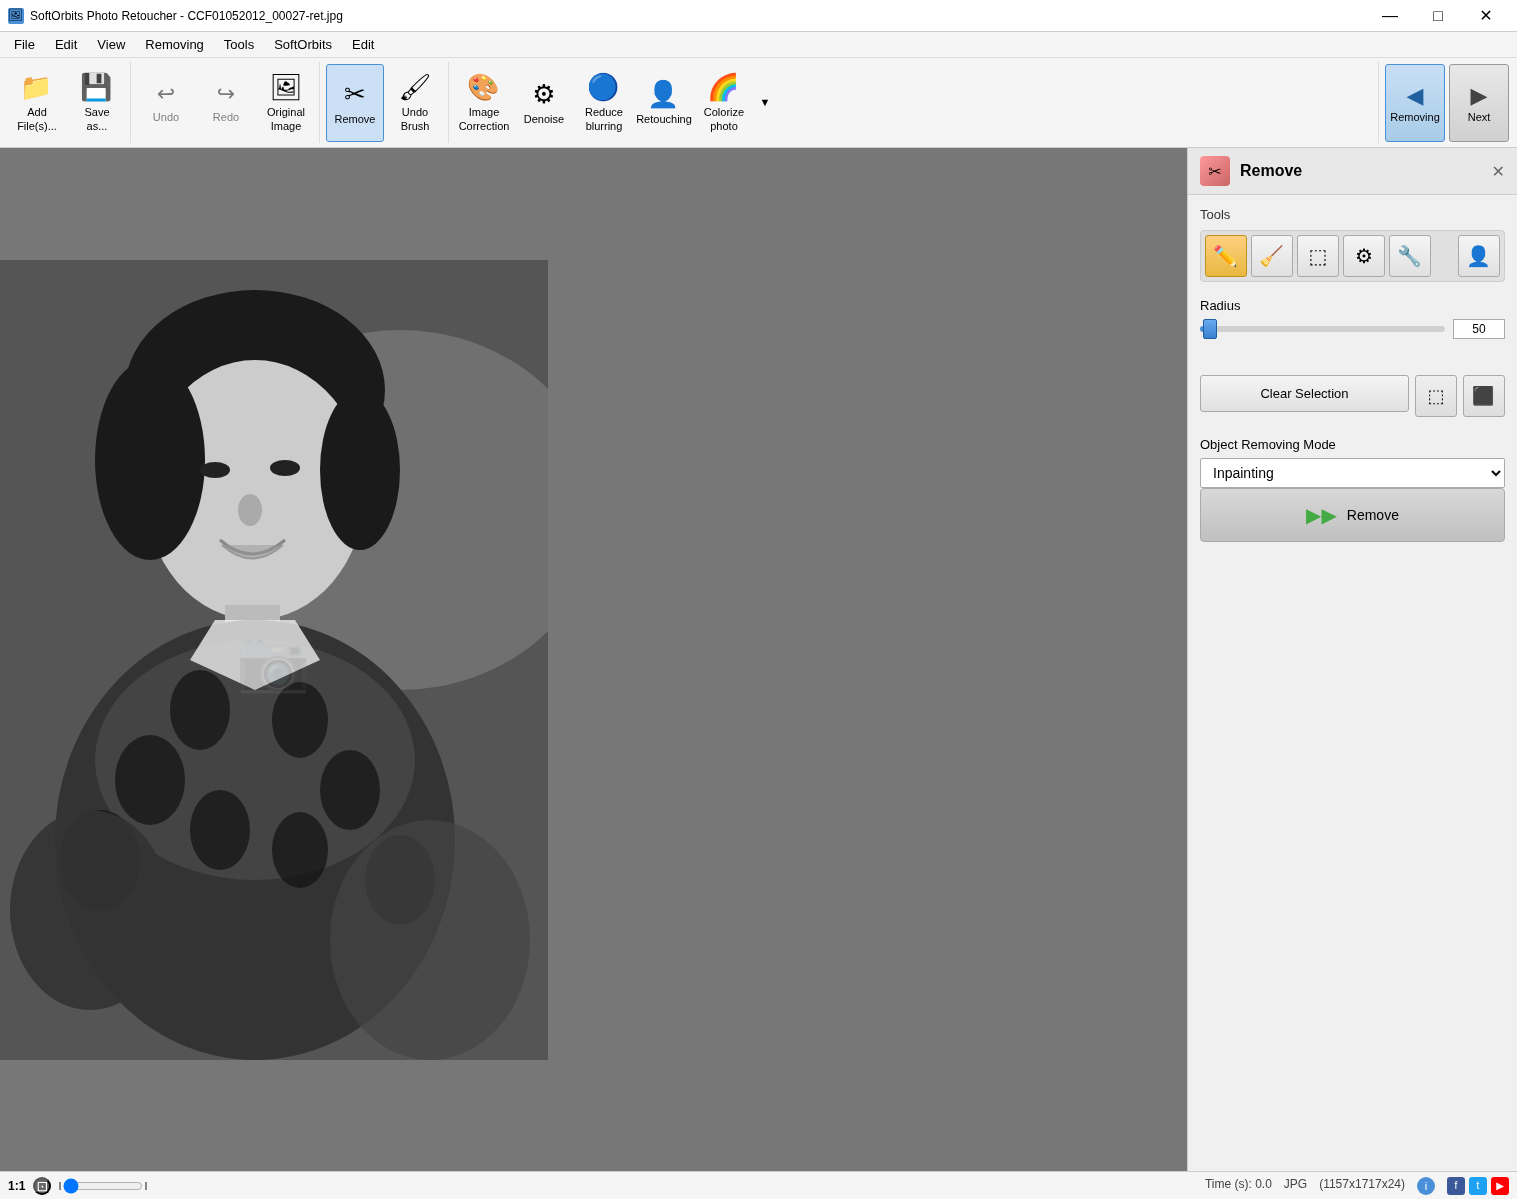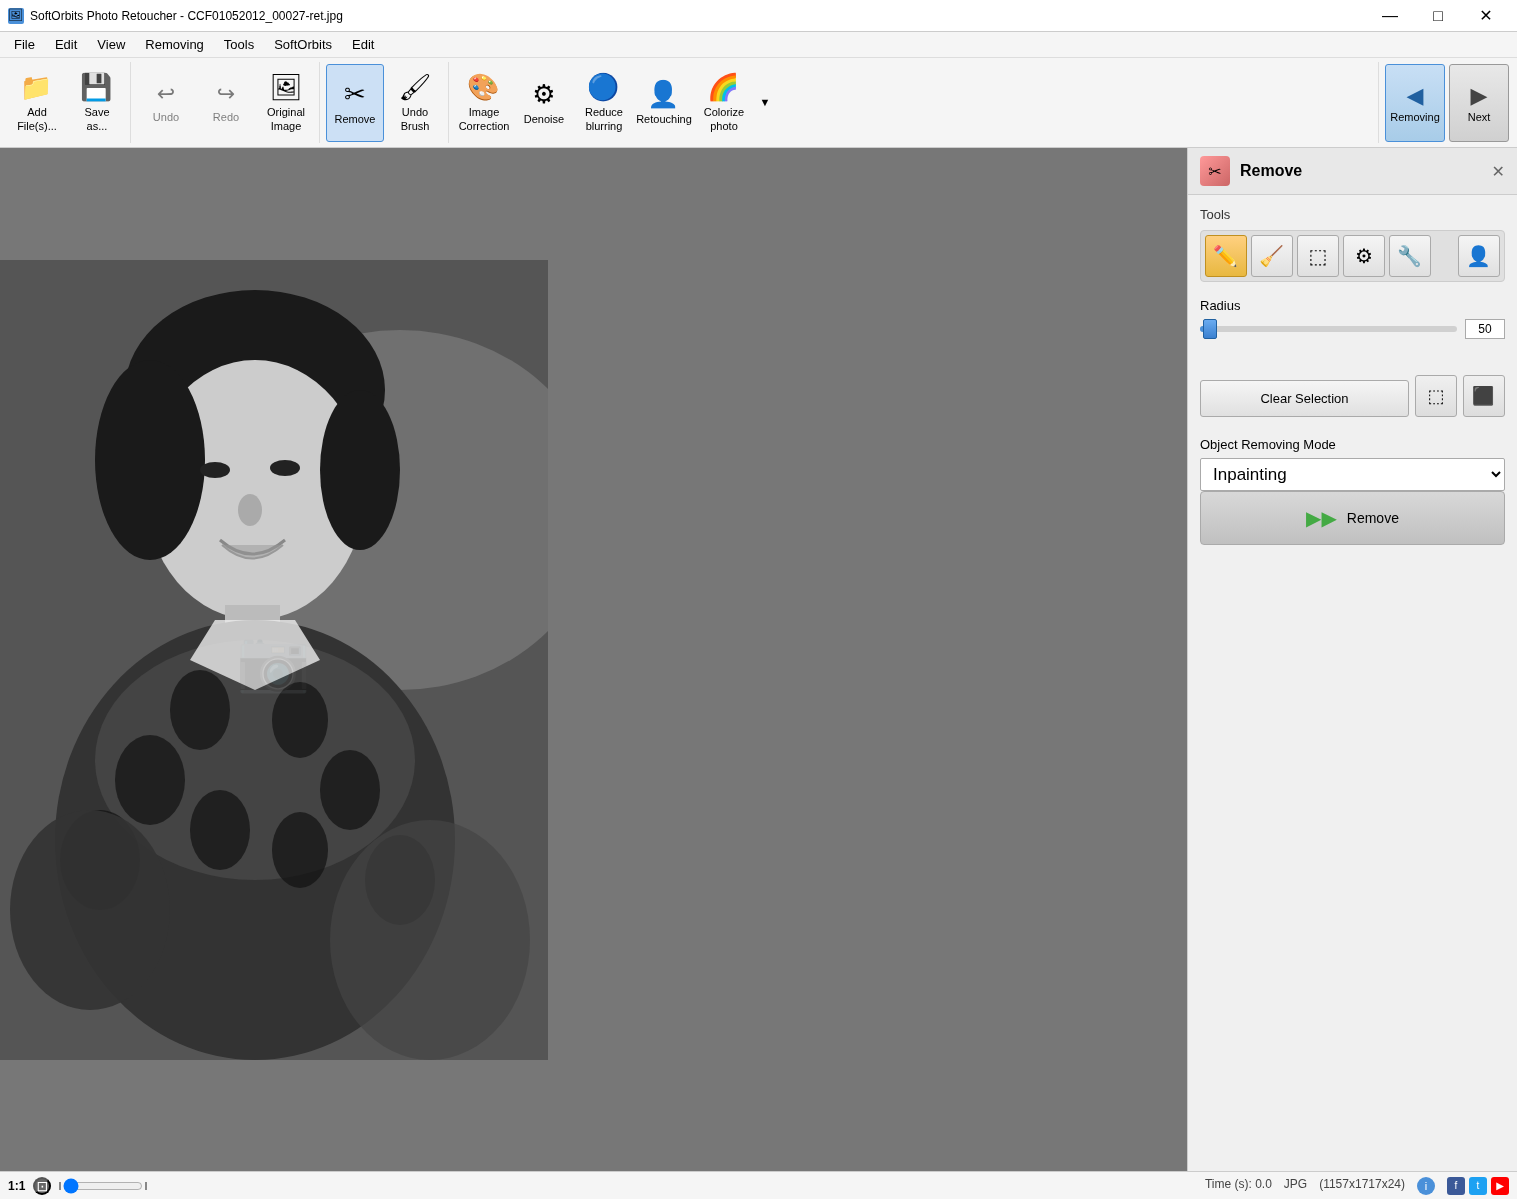--- a/index.html
+++ b/index.html
@@ -232,34 +232,34 @@
       top: 50%;
       left: 4%;
       transform: translate(-50%, -50%);
       width: 14px; height: 20px;
       background: linear-gradient(to bottom, #6aabf0, #3a80d0);
       border-radius: 2px;
       border: 1px solid #2060a0;
       cursor: pointer;
     }
     .slider-value {
-      width: 40px;
+      width: 52px;
       border: 1px solid #aaa;
       text-align: center;
       padding: 2px;
       font-size: 12px;
       background: white;
     }
 
     
     .action-row {
       display: flex;
       gap: 6px;
       margin-bottom: 20px;
-      align-items: flex-end;
+      align-items: flex-start;
     }
     .clear-btn {
       flex: 1;
       padding: 10px 8px;
       background: linear-gradient(to bottom, #f5f5f5, #e0e0e0);
       border: 1px solid #aaa;
       cursor: pointer;
       font-size: 13px;
       border-radius: 3px;
     }
@@ -274,21 +274,21 @@
     }
 
     
     .dropdown-row { }
     .dropdown-label { font-size: 13px; margin-bottom: 6px; }
     .dropdown-select {
       width: 100%;
       padding: 5px 8px;
       border: 1px solid #aaa;
       background: white;
-      font-size: 17px;
+      font-size: 14px;
       cursor: pointer;
       border-radius: 2px;
       appearance: auto;
     }
 
     
     .remove-btn {
       width: 100%;
       padding: 14px 8px;
       background: linear-gradient(to bottom, #d8d8d8, #c0c0c0);

